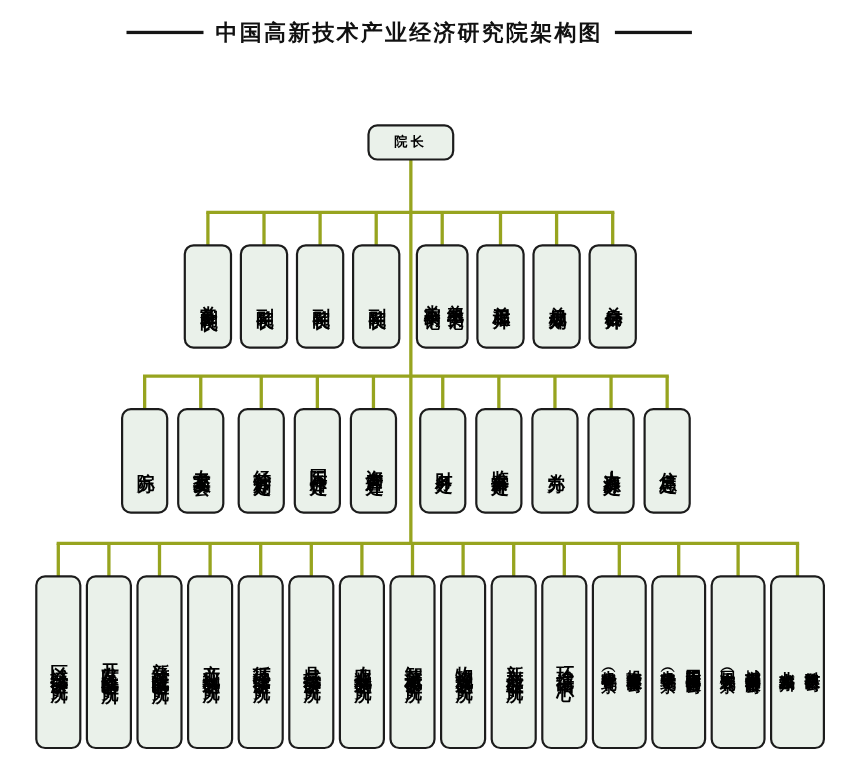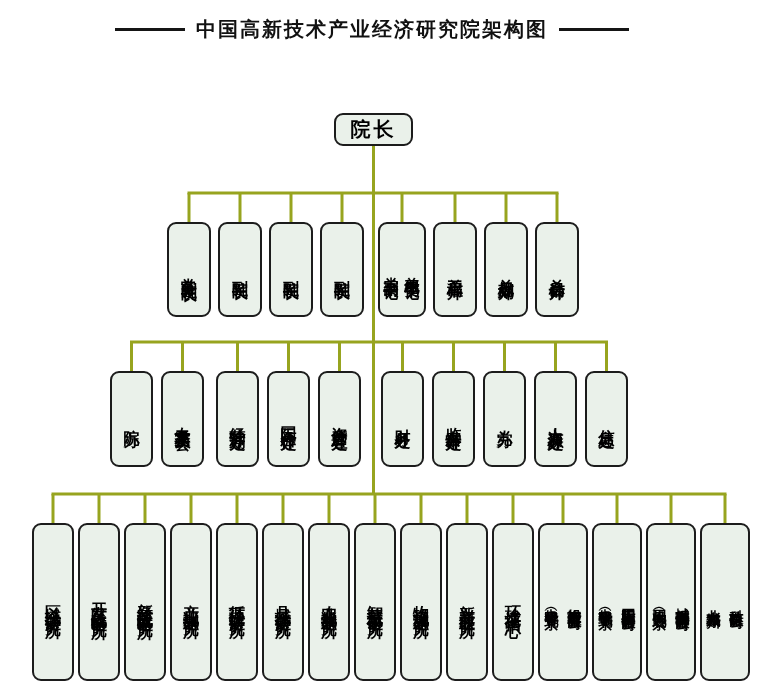--- a/index.html
+++ b/index.html
@@ -3,39 +3,39 @@
 <meta charset="utf-8">
 <style>
   :root{
     --line:#97a41f;
     --box-fill:#eaf1ea;
     --box-border:#1c1c1c;
   }
   html,body{margin:0;padding:0;background:#fff;}
   .page{
     position:relative;width:780px;height:692px;background:#ffffff;overflow:hidden;
-    font-family:Liberation Sans, sans-serif;color:#000;
+    font-family:Liberation Mono, monospace;color:#000;
   }
   #connectors{position:absolute;top:0;left:0;z-index:0;}
   .title{
     position:absolute;top:16px;left:0;width:100%;
     display:flex;justify-content:center;align-items:center;gap:11px;
     transform:translateX(-18px);
     font-size:20px;font-weight:bold;letter-spacing:2px;color:#111;
   }
   .title .rule{width:70px;height:3px;background:#151515;}
   .box{
     box-sizing:border-box;background:var(--box-fill);
     border:2px solid var(--box-border);border-radius:9px;
     display:flex;align-items:center;justify-content:center;
     font-weight:bold;z-index:1;
   }
   .root-node{
     position:absolute;top:113px;left:334px;width:79px;height:33px;
-    font-size:20px;letter-spacing:3px;z-index:1;
+    font-size:12px;letter-spacing:3px;z-index:1;
   }
   .row{position:absolute;display:flex;z-index:1;}
   #row-0{top:222px;left:167px;height:95px;gap:7px;}
   #row-1{top:371px;left:110px;height:96px;gap:8px;}
   #row-2{top:523px;left:32px;height:158px;gap:4px;}
   .row .node{height:100%;}
   #row-0 .node{width:44px;}
   #row-0 .node.wide{width:48px;}
   #row-0 .node:nth-child(5){margin-left:7px;}
   #row-1 .node{width:43px;}

